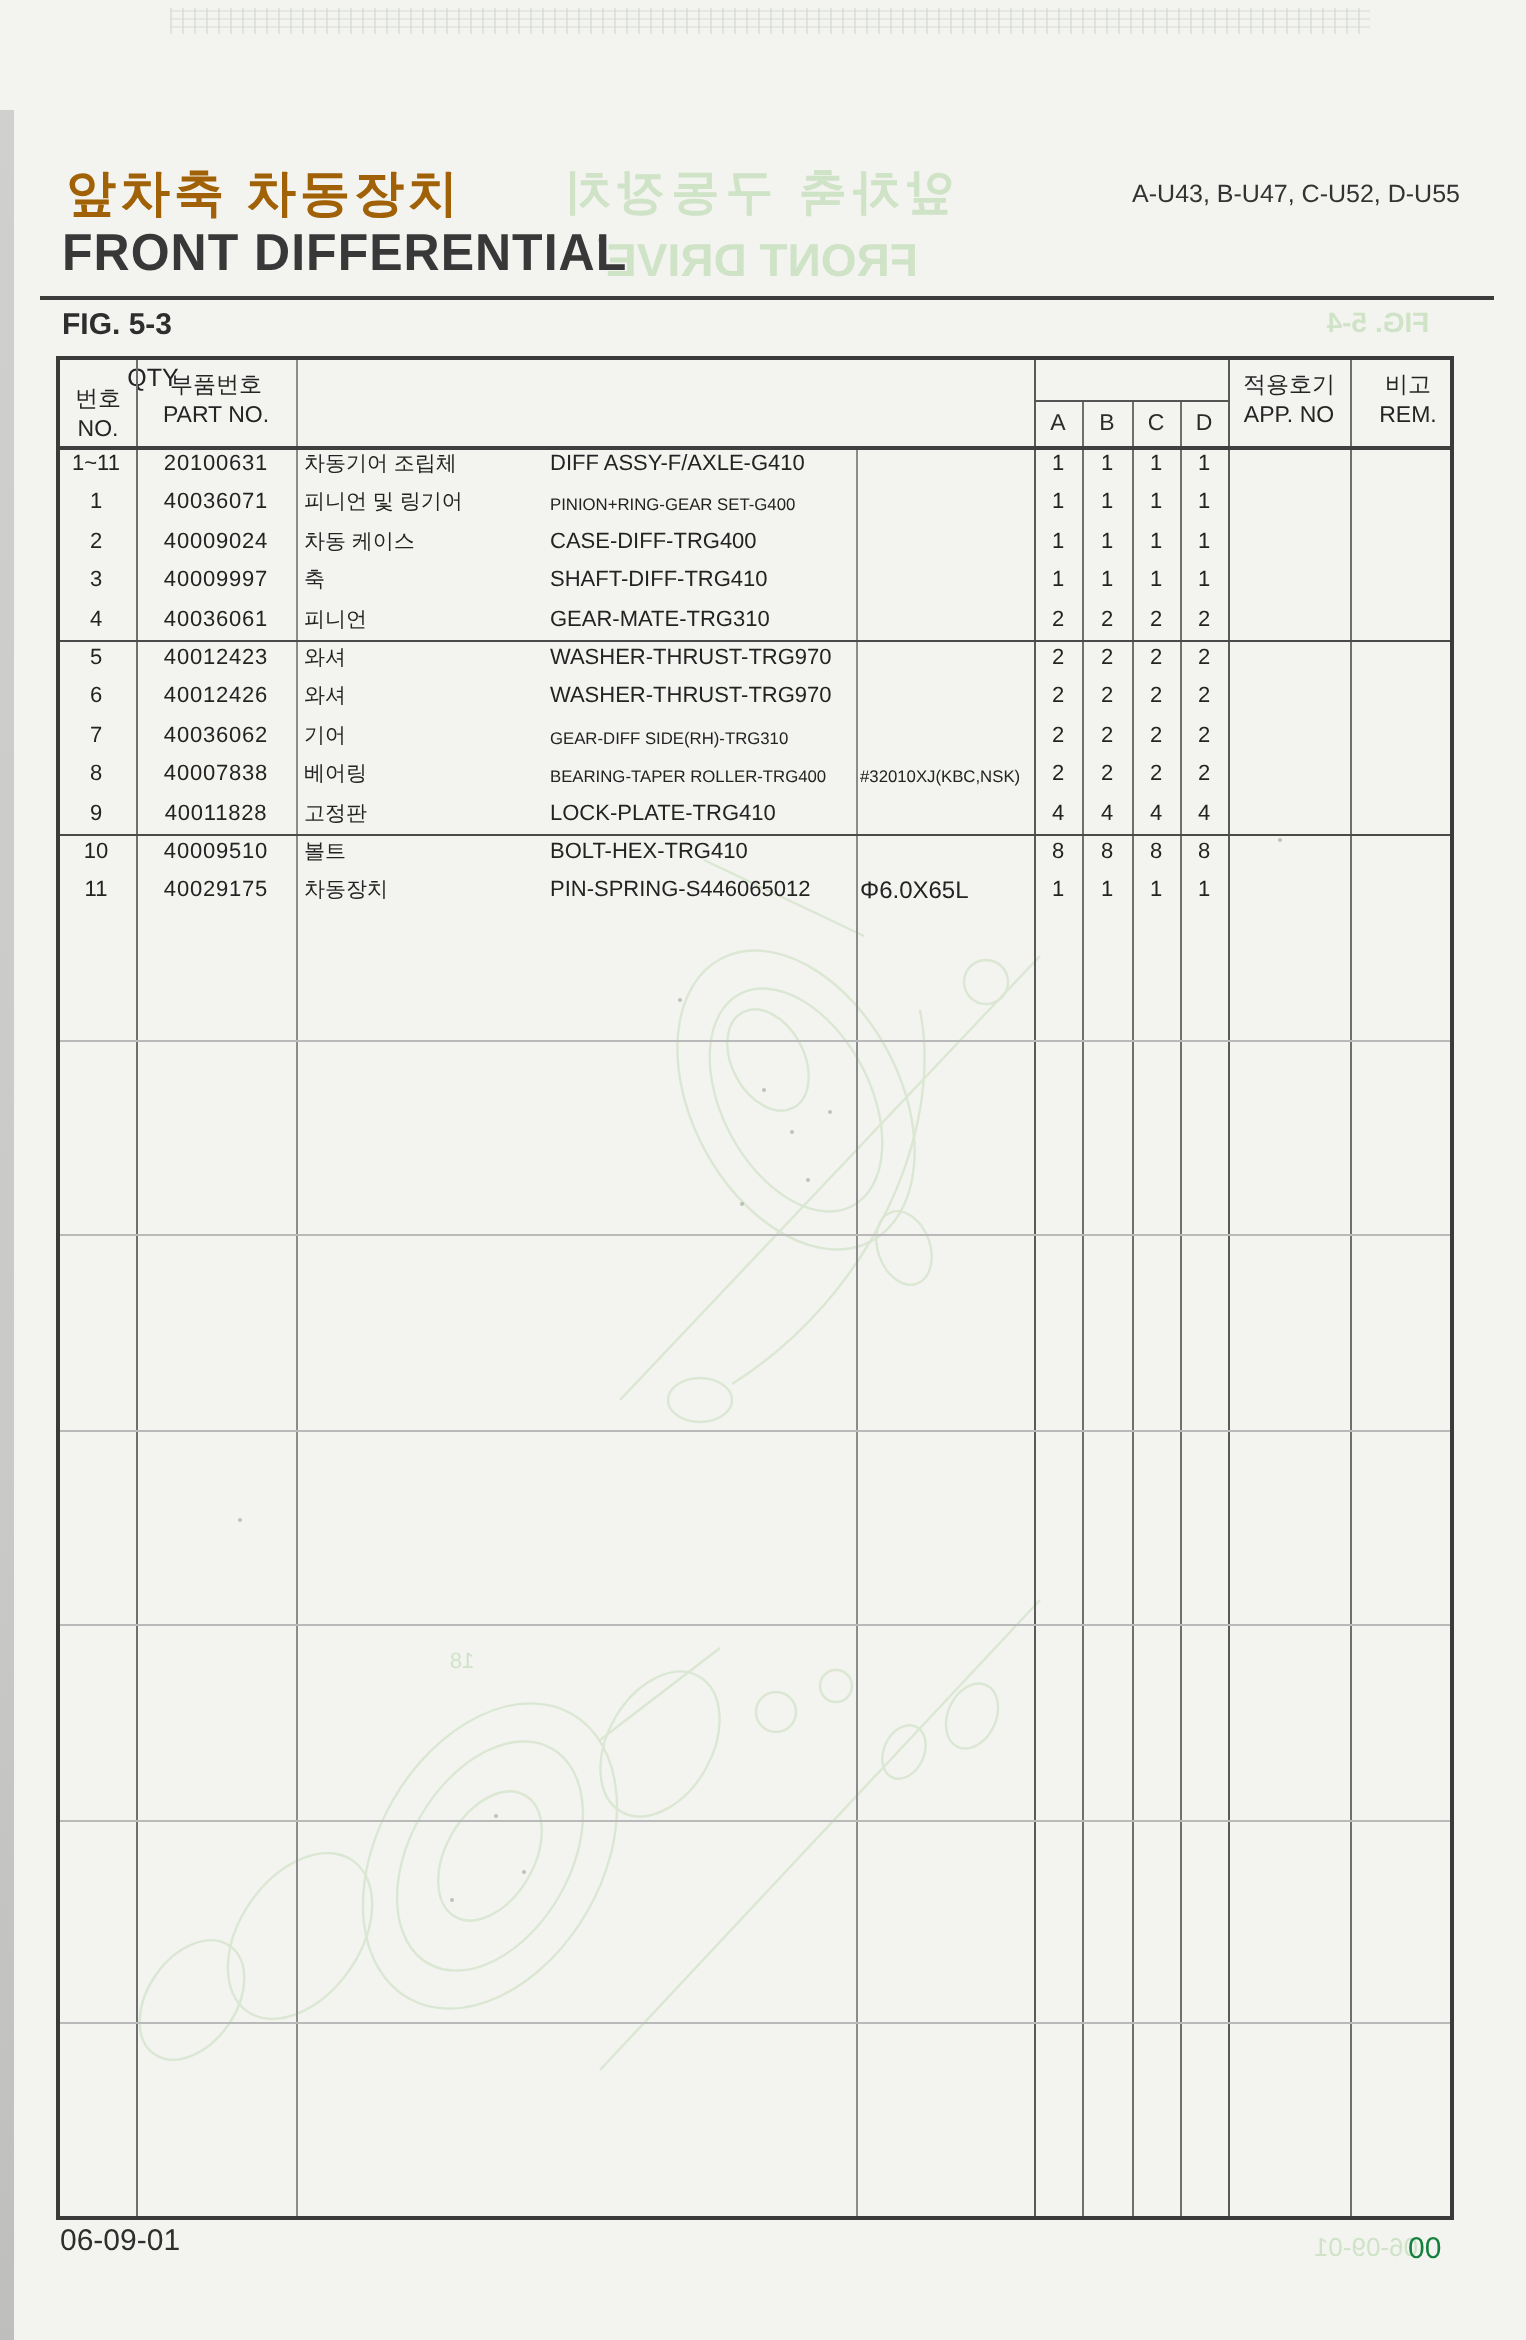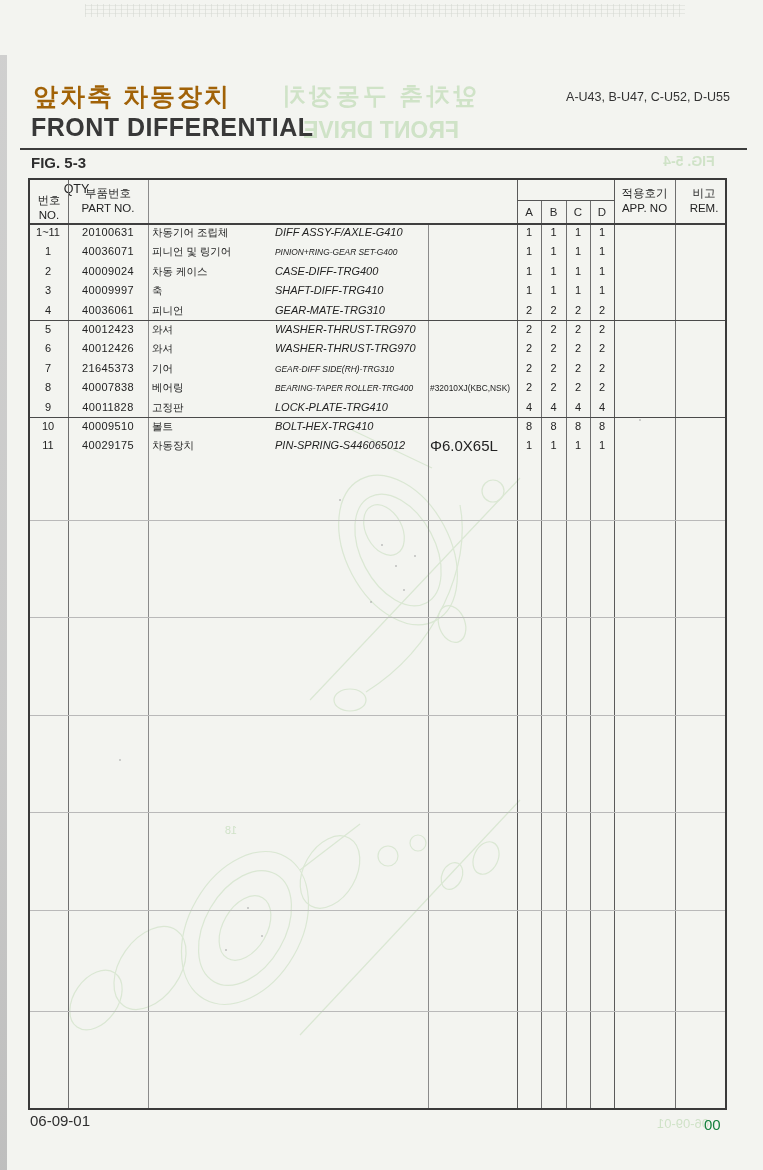--- a/index.html
+++ b/index.html
@@ -48,23 +48,23 @@
   .h-sub{position:absolute;top:22px;height:23px;display:flex;align-items:center;justify-content:center;font-size:11.5px;}
   .h-a{left:489px;width:24px;} .h-b{left:513px;width:25px;} .h-c{left:538px;width:24px;} .h-d{left:562px;width:24px;}
   .h-app{left:586px;top:2px;width:61px;height:42px;}
   .h-rem{left:647px;top:2px;width:58px;height:42px;}
   
   .trow{position:absolute;left:0;width:699px;height:19.4px;font-size:11px;color:#232323;}
   .c{position:absolute;top:0;height:100%;line-height:19.6px;white-space:nowrap;}
   .c-no{left:0;width:40px;text-align:center;}
   .c-part{left:40px;width:80px;text-align:center;letter-spacing:.4px;}
   .c-ko{left:124px;width:150px;font-size:10.5px;}
-  .c-desc{left:247px;width:154px;font-style:italic;}
+  .c-desc{left:247px;width:154px;}
   .c-desc.small{font-size:8.4px;line-height:20px;}
-  .c-note{left:402px;width:86px;font-size:15px;}
+  .c-note{left:402px;width:86px;font-size:12px;}
   .c-note.small{font-size:8.4px;line-height:20px;}
   .c-q{width:24px;text-align:center;}
   .q0{left:489px;} .q1{left:513px;width:25px;} .q2{left:538px;} .q3{left:562px;}
   svg text{font-family:"Liberation Sans","DejaVu Sans",sans-serif;}
 </style>
 </head>
 <body>
 
 <div class="abs left-edge"></div>
 <div class="abs top-noise"></div>
@@ -209,21 +209,21 @@
         <span class="c c-part">40012426</span>
         <span class="c c-ko">와셔</span>
         <span class="c c-desc">WASHER-THRUST-TRG970</span>
         <span class="c c-q q0">2</span>
         <span class="c c-q q1">2</span>
         <span class="c c-q q2">2</span>
         <span class="c c-q q3">2</span>
       </div>
       <div class="trow" style="top: 180.8px;">
         <span class="c c-no">7</span>
-        <span class="c c-part">21645373</span>
+        <span class="c c-part">40036062</span>
         <span class="c c-ko">기어</span>
         <span class="c c-desc small">GEAR-DIFF SIDE(RH)-TRG310</span>
         <span class="c c-q q0">2</span>
         <span class="c c-q q1">2</span>
         <span class="c c-q q2">2</span>
         <span class="c c-q q3">2</span>
       </div>
       <div class="trow" style="top: 200.2px;">
         <span class="c c-no">8</span>
         <span class="c c-part">40007838</span>

